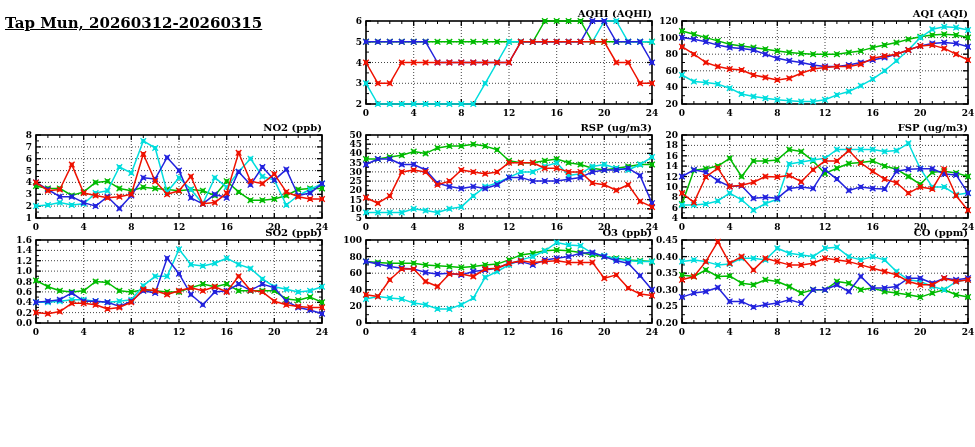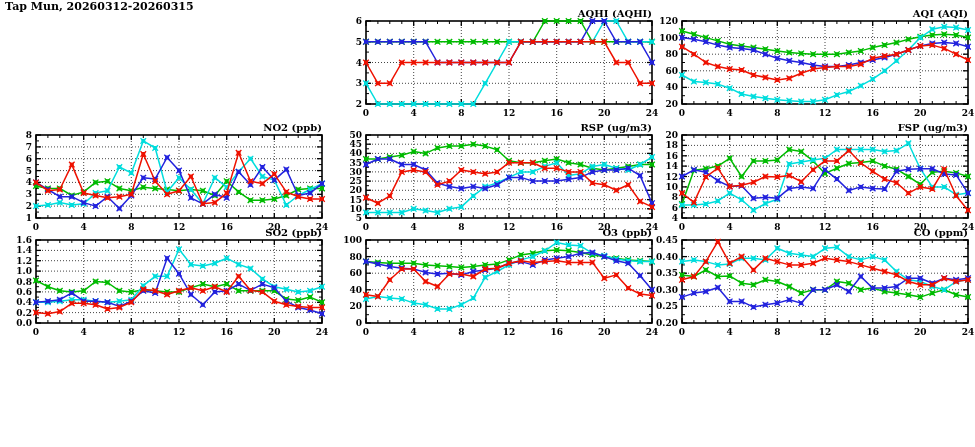--- a/index.html
+++ b/index.html
@@ -1,20 +1,20 @@
 <!DOCTYPE html>
 <html><head>
 <meta charset="utf-8">
 <style>
   html,body{margin:0;padding:0;background:#ffffff;}
   body{width:975px;height:447px;position:relative;font-family:"DejaVu Serif",serif;}
   .page-title{
-    position:absolute;left:5px;top:0;
-    font-size:11px;font-weight:bold;color:#000;
-    letter-spacing:0px;white-space:pre;
+    position:absolute;left:5px;top:14px;
+    font-size:15px;font-weight:bold;color:#000;
+    letter-spacing:0px;white-space:pre;text-decoration:underline;
   }
   .chart{position:absolute;width:329px;height:114px;}
   #chart-aqhi{left:330px;top:8px;}
   #chart-aqi {left:646px;top:8px;}
   #chart-no2 {left:0px;  top:122px;}
   #chart-rsp {left:330px;top:122px;}
   #chart-fsp {left:646px;top:122px;}
   #chart-so2 {left:0px;  top:227px;}
   #chart-o3  {left:330px;top:227px;}
   #chart-co  {left:646px;top:227px;}

